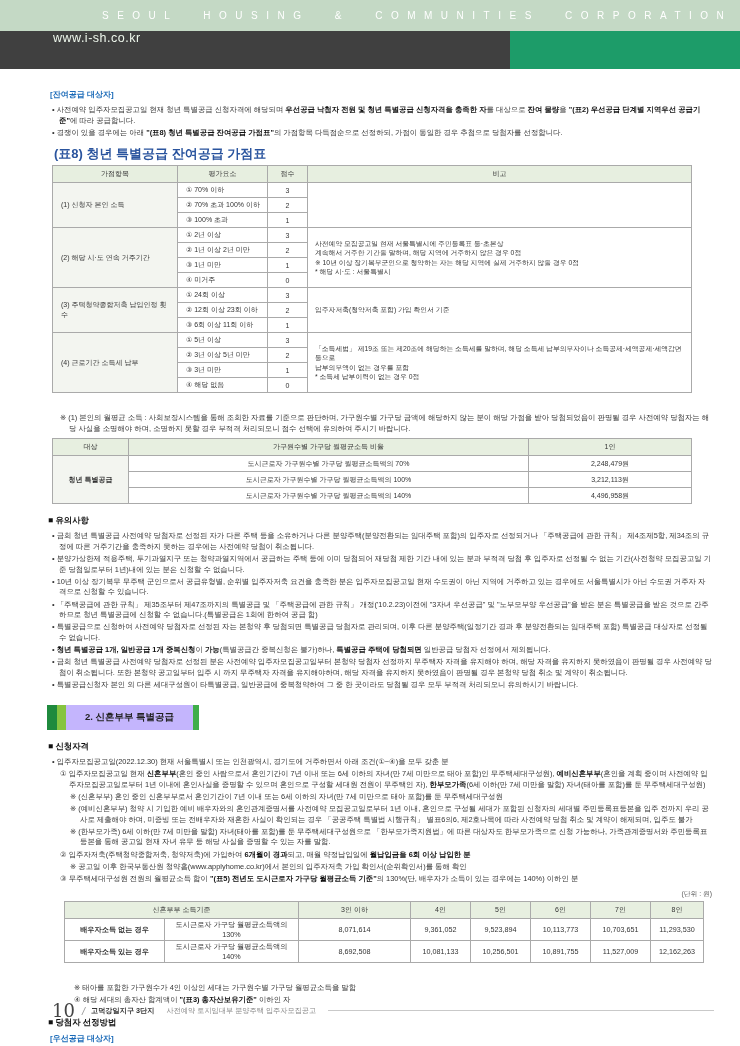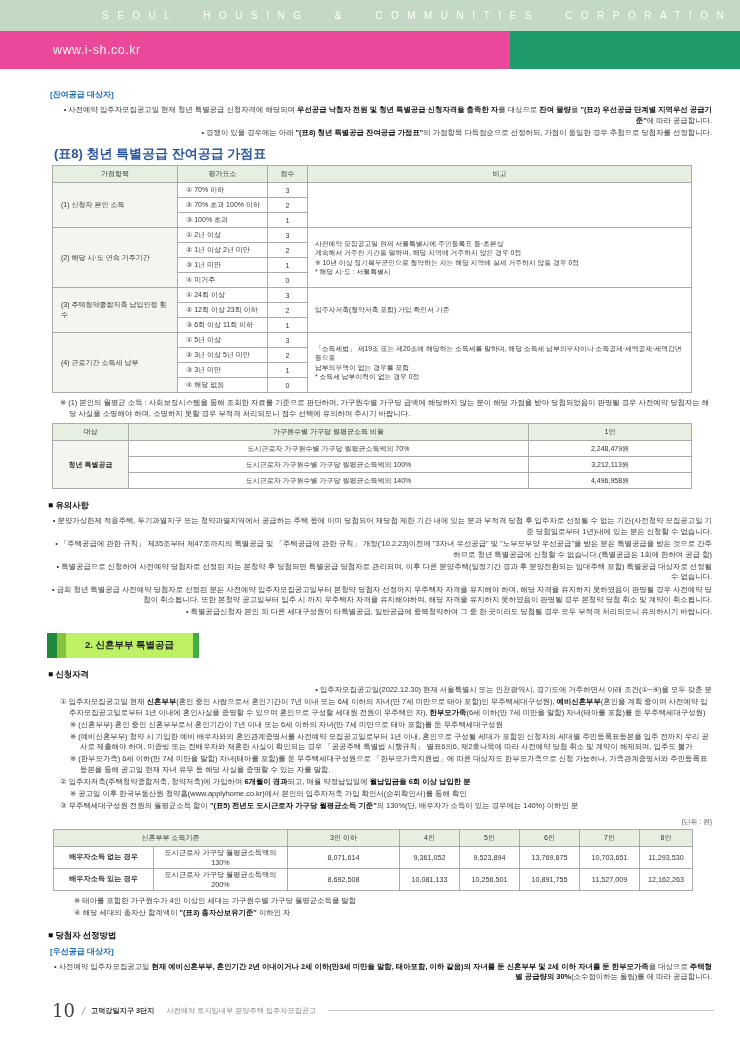--- a/index.html
+++ b/index.html
@@ -2,55 +2,55 @@
 <html><head>
 <meta charset="utf-8">
 <style>
   html,body{margin:0;padding:0;background:#888;}
   .page{position:relative;width:740px;height:1046px;background:#fff;overflow:hidden;
         font-family:"Liberation Sans","DejaVu Sans",sans-serif;color:#2a2a2a;}
   
   .band-top{height:31px;background:#c4d9c5;display:flex;align-items:center;overflow:hidden;}
   .band-top span{color:#fff;font-size:10px;letter-spacing:8.5px;word-spacing:14px;padding-left:102px;white-space:nowrap;text-align:right;}
   .band-main{height:38px;display:flex;}
-  .band-main .green{flex:1;background:#ec4899;display:flex;align-items:center;}
+  .band-main .green{flex:1;background:#404040;display:flex;}
   .band-main .green span{color:#eef7ec;font-size:12.5px;padding-left:53px;letter-spacing:.5px;}
   .band-main .teal{width:230px;background:#1d9c69;}
   
   .content{padding:0 28px 0 52px;}
   .h-bracket{color:#1a6ab8;font-weight:bold;font-size:8px;margin:0 0 5px -2px;}
   .mt-first{margin-top:20px;}
   .h-black{font-size:8.4px;font-weight:bold;color:#111;margin:11px 0 5px -4px;}
   .tbl-title{color:#2a549e;font-weight:bold;font-size:13px;margin:7px 0 2px 2px;}
   .line{font-size:7.4px;line-height:10.6px;color:#333;margin-bottom:1.5px;}
-  .l0{padding-left:7px;text-indent:-7px;text-align:right;}
+  .l0{padding-left:7px;text-indent:-7px;}
   .l1{padding-left:17px;text-indent:-9px;}
   .l2{padding-left:28px;text-indent:-10px;}
   b{color:#111;}
   
   table{border-collapse:collapse;table-layout:fixed;}
   td,th{border:1px solid #aaa;font-size:7px;color:#333;overflow:hidden;}
   th{background:#e7efe0;font-weight:normal;height:14px;padding:1px 2px;}
   .tbl{border:1px solid #777;margin-top:2px;}
   .t8 td{height:12px;padding:1px 4px;}
   .t8 td.item{background:#f3f5f0;padding-left:8px;}
   .t8 td.crit{padding-left:8px;}
   .t8 td.pts{text-align:center;}
   .t8 td.note-cell{white-space:pre-line;font-size:6.8px;line-height:9.6px;padding:2px 7px;vertical-align:middle;}
   .t2 td{height:13px;text-align:center;padding:1px 3px;}
   .t2 td.target{background:#f3f5f0;font-weight:bold;}
   .t3 td{height:14px;text-align:center;padding:1px 2px;font-size:7.2px;}
   .t3 td.lab{font-weight:bold;}
-  .note-block{margin:5px 0 4px 0;}
+  .note-block{margin:20px 0 4px 0;}
   .unit{text-align:right;font-size:6.8px;color:#555;margin:5px 0 1px 0;}
   
   .sec-box{display:flex;height:25px;margin:15px 0 10px -5px;}
   .sec-box .s1{width:10px;background:#1f8a3d;}
   .sec-box .s2{width:9px;background:#86c440;}
-  .sec-box .lab{width:127px;background:#bef264;display:flex;align-items:center;justify-content:center;
+  .sec-box .lab{width:127px;background:#c4b5fd;display:flex;align-items:center;justify-content:center;
                 font-size:9.5px;font-weight:bold;color:#222;}
   .sec-box .s3{width:6px;background:#3fae49;}
   
   .footer{position:absolute;left:52px;right:26px;top:1000px;display:flex;align-items:center;}
   .page-num{font-family:"DejaVu Serif","Liberation Serif",serif;font-size:18px;color:#444;}
   .slash{color:#999;margin:0 6px 0 7px;font-size:11px;font-style:italic;}
   .doc-bold{font-size:7.2px;font-weight:bold;color:#333;white-space:nowrap;}
   .doc-rest{font-size:7.2px;color:#888;white-space:nowrap;margin-left:12px;}
   .foot-line{flex:1;border-top:1px solid #c9c9c9;margin-left:12px;}
 </style>
@@ -191,23 +191,26 @@
           </tr>
           <tr>
             <td>도시근로자 가구원수별 가구당 월평균소득액의 140%</td>
             <td>4,496,958원</td>
           </tr>
         </tbody>
       </table>
 
     <div class="h-black">■ 유의사항</div>
     <div id="notice-bullets">
+        <div class="line l0">• 금회 청년 특별공급 사전예약 당첨자로 선정된 자가 다른 주택 등을 소유하거나 다른 분양주택(분양전환되는 임대주택 포함)의 입주자로 선정되거나 「주택공급에 관한 규칙」 제4조제5항, 제34조의 규정에 따른 거주기간을 충족하지 못하는 경우에는 사전예약 당첨이 취소됩니다.</div>
         <div class="line l0">• 분양가상한제 적용주택, 투기과열지구 또는 청약과열지역에서 공급하는 주택 등에 이미 당첨되어 재당첨 제한 기간 내에 있는 분과 부적격 당첨 후 입주자로 선정될 수 없는 기간(사전청약 모집공고일 기준 당첨일로부터 1년)내에 있는 분은 신청할 수 없습니다.</div>
+        <div class="line l0">• 10년 이상 장기복무 무주택 군인으로서 공급유형별, 순위별 입주자저축 요건을 충족한 분은 입주자모집공고일 현재 수도권이 아닌 지역에 거주하고 있는 경우에도 서울특별시가 아닌 수도권 거주자 자격으로 신청할 수 있습니다.</div>
         <div class="line l0">• 「주택공급에 관한 규칙」 제35조부터 제47조까지의 특별공급 및 「주택공급에 관한 규칙」 개정('10.2.23)이전에 "3자녀 우선공급" 및 "노부모부양 우선공급"을 받은 분은 특별공급을 받은 것으로 간주하므로 청년 특별공급에 신청할 수 없습니다.(특별공급은 1회에 한하여 공급 함)</div>
         <div class="line l0">• 특별공급으로 신청하여 사전예약 당첨자로 선정된 자는 본청약 후 당첨되면 특별공급 당첨자로 관리되며, 이후 다른 분양주택(일정기간 경과 후 분양전환되는 임대주택 포함) 특별공급 대상자로 선정될 수 없습니다.</div>
+        <div class="line l0">• <b>청년 특별공급 1개, 일반공급 1개 중복신청</b>이 <b>가능</b>(특별공급간 중복신청은 불가)하나, <b>특별공급 주택에 당첨되면</b> 일반공급 당첨자 선정에서 제외됩니다.</div>
         <div class="line l0">• 금회 청년 특별공급 사전예약 당첨자로 선정된 분은 사전예약 입주자모집공고일부터 본청약 당첨자 선정까지 무주택자 자격을 유지해야 하며, 해당 자격을 유지하지 못하였음이 판명될 경우 사전예약 당첨이 취소됩니다. 또한 본청약 공고일부터 입주 시 까지 무주택자 자격을 유지해야하며, 해당 자격을 유지하지 못하였음이 판명될 경우 본청약 당첨 취소 및 계약이 취소됩니다.</div>
         <div class="line l0">• 특별공급신청자 본인 외 다른 세대구성원이 타특별공급, 일반공급에 중복청약하여 그 중 한 곳이라도 당첨될 경우 모두 부적격 처리되오니 유의하시기 바랍니다.</div>
       </div>
 
     <div class="sec-box">
       <div class="s1"></div>
       <div class="s2"></div>
       <div class="lab">2. 신혼부부 특별공급</div>
       <div class="s3"></div>
     </div>
@@ -219,21 +222,21 @@
         <div class="line l2">※ (신혼부부) 혼인 중인 신혼부부로서 혼인기간이 7년 이내 또는 6세 이하의 자녀(만 7세 미만으로 태아 포함)를 둔 무주택세대구성원</div>
         <div class="line l2">※ (예비신혼부부) 청약 시 기입한 예비 배우자와의 혼인관계증명서를 사전예약 모집공고일로부터 1년 이내, 혼인으로 구성될 세대가 포함된 신청자의 세대별 주민등록표등본을 입주 전까지 우리 공사로 제출해야 하며, 미증빙 또는 전배우자와 재혼한 사실이 확인되는 경우 「공공주택 특별법 시행규칙」 별표6의6, 제2호나목에 따라 사전예약 당첨 취소 및 계약이 해제되며, 입주도 불가</div>
         <div class="line l2">※ (한부모가족) 6세 이하(만 7세 미만을 말함) 자녀(태아를 포함)를 둔 무주택세대구성원으로 「한부모가족지원법」에 따른 대상자도 한부모가족으로 신청 가능하나, 가족관계증명서와 주민등록표등본을 통해 공고일 현재 자녀 유무 등 해당 사실을 증명할 수 있는 자를 말함.</div>
         <div class="line l1">② 입주자저축(주택청약종합저축, 청약저축)에 가입하여 <b>6개월이 경과</b>되고, 매월 약정납입일에 <b>월납입금을 6회 이상 납입한 분</b></div>
         <div class="line l2">※ 공고일 이후 한국부동산원 청약홈(www.applyhome.co.kr)에서 본인의 입주자저축 가입 확인서(순위확인서)를 통해 확인</div>
         <div class="line l1">③ 무주택세대구성원 전원의 월평균소득 합이 <b>"(표5) 전년도 도시근로자 가구당 월평균소득 기준"</b>의 130%(단, 배우자가 소득이 있는 경우에는 140%) 이하인 분</div>
       </div>
 
     <div class="unit">(단위 : 원)</div>
 
-    <table class="tbl t3" id="spouse-table" style="width:640px;margin-left:1px">
+    <table class="tbl t3" id="spouse-table" style="width:640px;margin-left:12px">
         <colgroup>
           <col style="width:100px">
           <col style="width:134px">
           <col style="width:112px">
           <col style="width:60px">
           <col style="width:60px">
           <col style="width:60px">
           <col style="width:60px">
           <col>
         </colgroup>
@@ -246,27 +249,27 @@
             <th>6인</th>
             <th>7인</th>
             <th>8인</th>
           </tr>
           <tr>
             <td class="lab">배우자소득 없는 경우</td>
             <td>도시근로자 가구당 월평균소득액의 130%</td>
             <td>8,071,614</td>
             <td>9,361,052</td>
             <td>9,523,894</td>
-            <td>13,769,875</td>
+            <td>10,113,773</td>
             <td>10,703,651</td>
             <td>11,293,530</td>
           </tr>
           <tr>
             <td class="lab">배우자소득 있는 경우</td>
-            <td>도시근로자 가구당 월평균소득액의 200%</td>
+            <td>도시근로자 가구당 월평균소득액의 140%</td>
             <td>8,692,508</td>
             <td>10,081,133</td>
             <td>10,256,501</td>
             <td>10,891,755</td>
             <td>11,527,009</td>
             <td>12,162,263</td>
           </tr>
         </tbody>
       </table>
 

